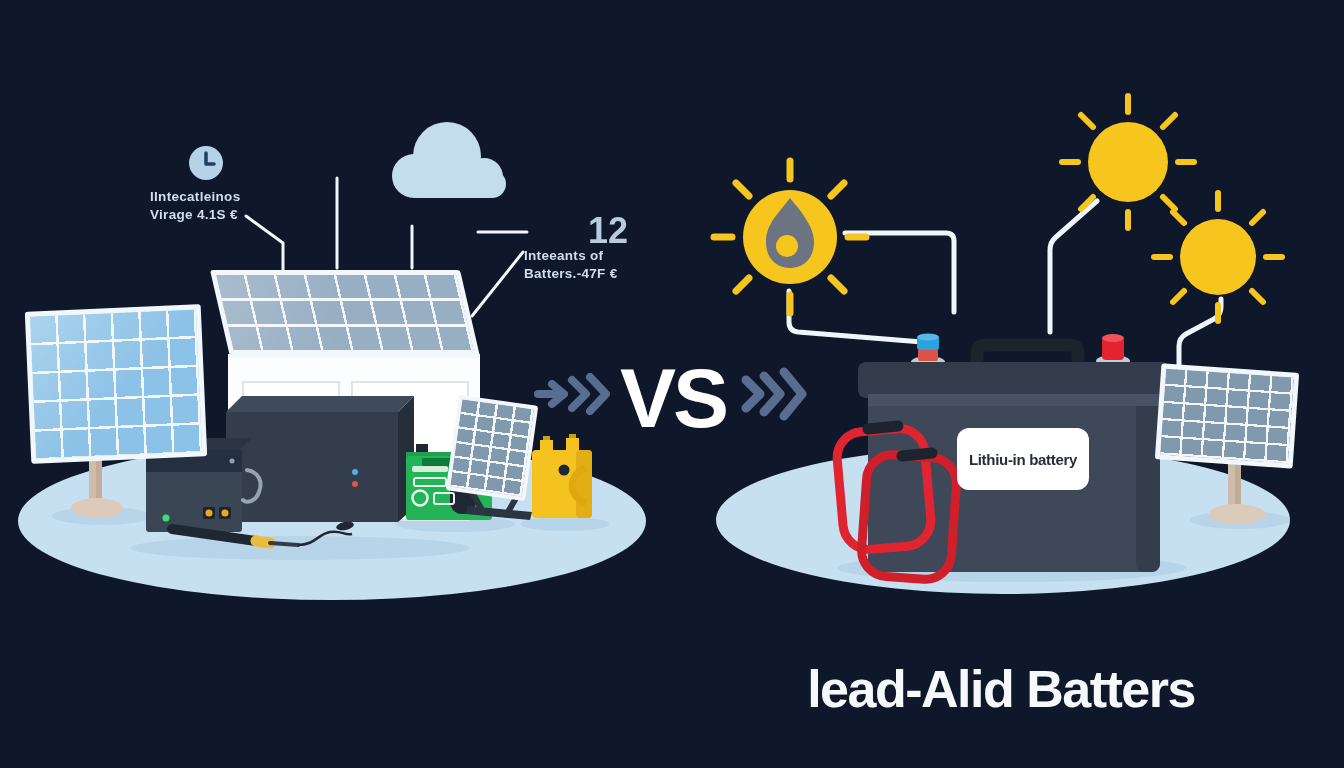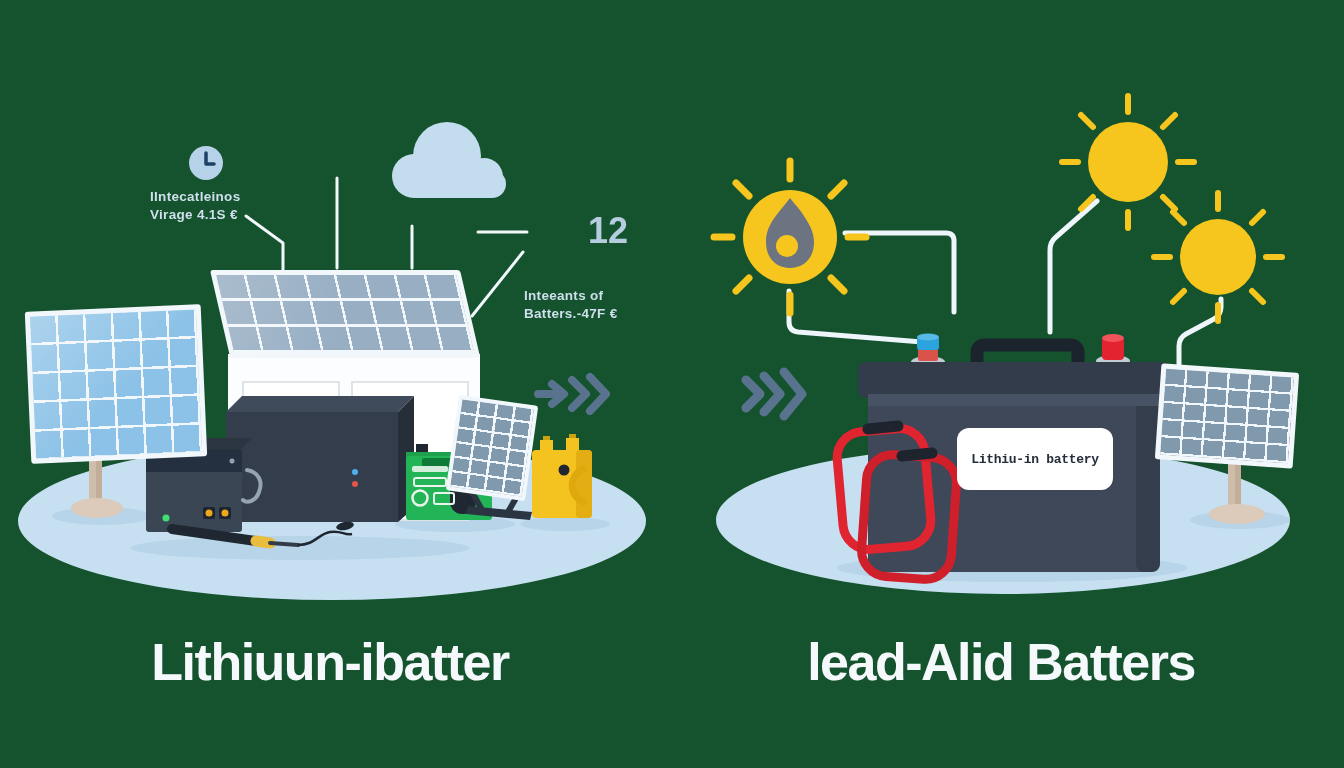--- a/index.html
+++ b/index.html
@@ -1,18 +1,18 @@
 <!DOCTYPE html>
 <html><head>
 <meta charset="utf-8">
 <style>
   html,body{margin:0;padding:0;background:#0d3a5f;}
   #stage{
     position:relative; width:1344px; height:768px; overflow:hidden;
-    background:#14532d;
+    background:#0f172a;
     font-family:"Liberation Sans", sans-serif;
   }
   
   .platform{position:absolute;background:#c7e0f1;border-radius:50%;}
   #platform-left{left:18px;top:442px;width:628px;height:158px;}
   #platform-right{left:716px;top:446px;width:574px;height:148px;}
   
   #art{position:absolute;left:0;top:0;width:1344px;height:768px;}
   
   .panel{position:absolute;border:5px solid #f2f7fb;border-radius:3px;box-sizing:border-box;}
@@ -47,28 +47,28 @@
       repeating-linear-gradient(90deg, rgba(0,0,0,0) 0 19px, #f2f7fb 19px 21.3px),
       repeating-linear-gradient(180deg, rgba(0,0,0,0) 0 15px, #f2f7fb 15px 17.2px);
   }
   
   .callout-text{position:absolute;font-weight:700;font-size:13.5px;line-height:1.3;color:#cfdfed;letter-spacing:.3px;}
   .callout-text span{display:block;}
   #callout-num{position:absolute;left:540px;top:210px;font-weight:700;font-size:36px;color:#b6cde0;margin-left:48px;}
   #vs{position:absolute;left:608px;top:356px;width:130px;text-align:center;
       font-weight:800;font-size:84px;letter-spacing:-3px;color:#ffffff;line-height:1;}
   #battery-label{
-    position:absolute;left:957px;top:428px;width:156px;height:62px;background:#ffffff;
+    position:absolute;left:957px;top:428px;width:132px;height:62px;background:#ffffff;
     border-radius:12px;display:flex;align-items:center;justify-content:center;
-    font-weight:700;font-size:13px;color:#242e3a;letter-spacing:-.3px;font-family:Liberation Mono, monospace;
+    font-weight:700;font-size:15px;color:#242e3a;letter-spacing:-.3px;
   }
   .big-title{position:absolute;top:632px;width:500px;text-align:center;
     font-weight:800;font-size:52px;letter-spacing:-1.5px;color:#f6f9fc;}
   #title-left{left:80px;}
-  #title-right{left:751px;}
+  #title-right{left:751px;margin-top:27px;}
 </style>
 </head>
 <body>
 
 <div id="stage">
 
   <div id="platform-left" class="platform"></div>
   <div id="platform-right" class="platform"></div>
 
   <svg id="art" viewBox="0 0 1344 768">
@@ -274,24 +274,24 @@
   <div id="roof-solar" class="panel"></div>
   <div id="small-solar" class="panel"></div>
   <div id="right-solar" class="panel"></div>
 
   <div class="callout-text" style="left:150px;top:188px;">
     <span>IIntecatleinos</span>
     <span>Virage 4.1S €</span>
   </div>
 
   <div id="callout-num">12</div>
-  <div class="callout-text" style="left:524px;top:247px;margin-top:40px;">
+  <div class="callout-text" style="left:524px;top:247px;">
     <span>Inteeants of</span>
     <span>Batters.-47F €</span>
   </div>
 
+  <div id="vs">VS</div>
 
   <div id="battery-label">Lithiu-in battery</div>
 
-  <div id="title-left" class="big-title">Lithiuun-ibatter</div>
   <div id="title-right" class="big-title">lead-Alid Batters</div>
 
 </div>
 
 </body></html>

